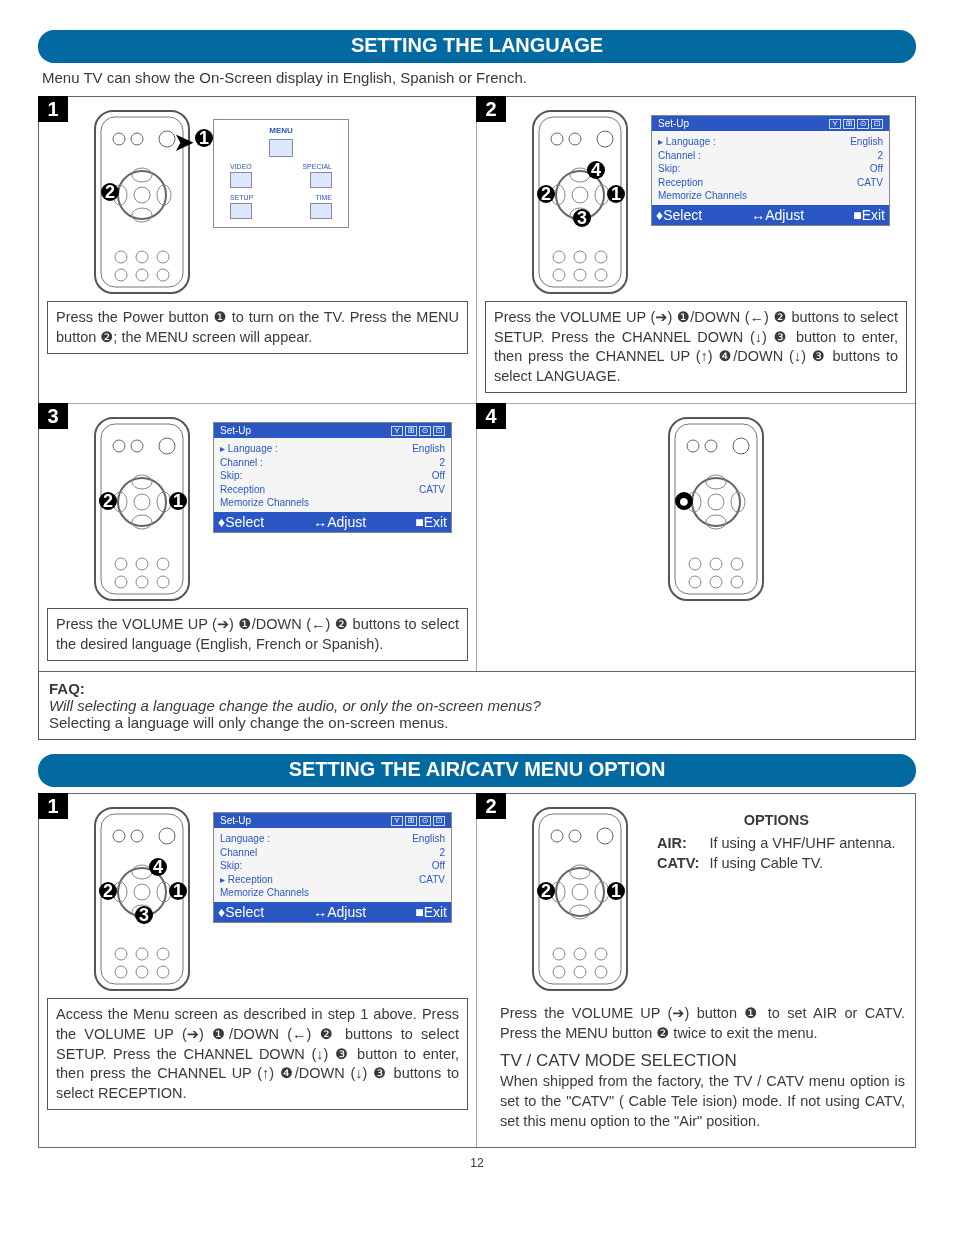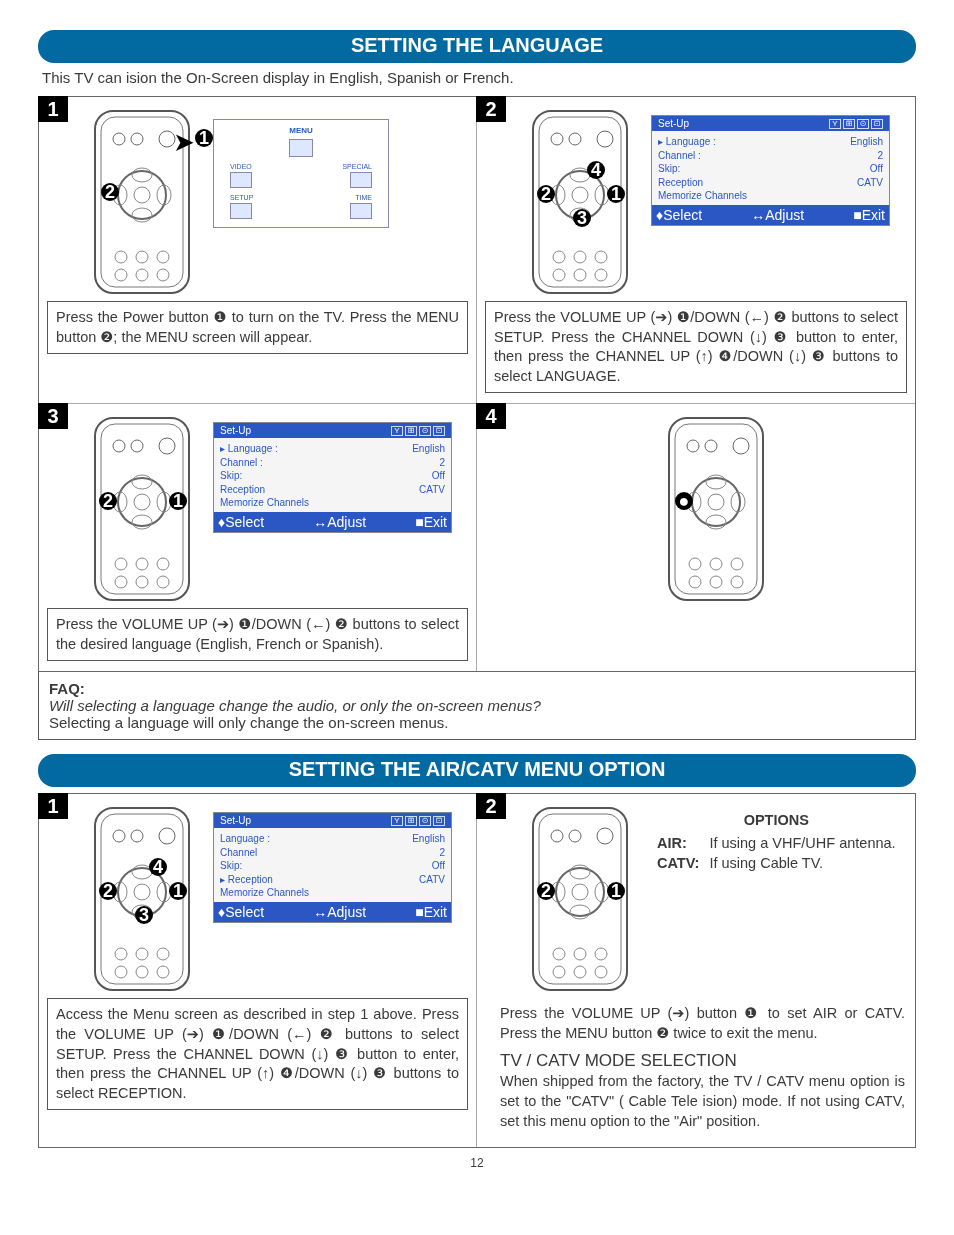--- a/index.html
+++ b/index.html
@@ -93,40 +93,40 @@
     font-size: 15px;
     margin-bottom: 14px;
   }
   .faq .q { font-style: italic; }
   .faq .lbl { font-weight: bold; }
   .options-box { font-size:14.5px; margin-top:10px; }
   .options-box .hdr { font-weight:bold; text-align:center; margin-bottom:4px; }
   .options-box table td { vertical-align:top; padding:1px 4px; }
   .options-box table td:first-child { font-weight:bold; }
   .pagenum { text-align:center; font-size:12px; margin-top:8px; }
-  .menu-diagram { width:176px; margin-top:14px; text-align:center; font-size:7px; color:#2b57c4; }
+  .menu-diagram { width:136px; margin-top:14px; text-align:center; font-size:7px; color:#2b57c4; }
   .menu-diagram .hdr { font-weight:bold; font-size:8px; margin-bottom:4px; }
   .menu-diagram .row { display:flex; justify-content:space-between; margin:2px 10px; }
   .menu-diagram .iconbox { width:22px; height:16px; border:1px solid #88a; background:#dde8ff; }
   .arrow-ind {
     position:absolute;
     font-size:18px;
     background:#000; color:#fff;
     width:18px; height:18px; border-radius:50%;
     display:flex; align-items:center; justify-content:center;
     font-weight:bold;
   }
   .arrow { position:absolute; color:#000; font-size:26px; }
   .tvcatv-heading { font-size:17px; margin-top:6px; }
 </style>
 </head>
 <body>
 
 <div class="section-header">SETTING THE LANGUAGE</div>
-<div class="intro">This TV can ision the On-Screen display in English, Spanish or French.</div>
+<div class="intro">Menu TV can show the On-Screen display in English, Spanish or French.</div>
 
 <div class="grid">
 
   <div class="cell">
     <div class="step-badge">1</div>
     <div class="illus-row">
       <div class="remote">
         <svg width="110" height="190" viewBox="0 0 110 190">
           <rect x="8" y="6" width="94" height="182" rx="18" fill="none" stroke="#555" stroke-width="2"></rect>
           <rect x="14" y="12" width="82" height="170" rx="14" fill="none" stroke="#777" stroke-width="1"></rect>

